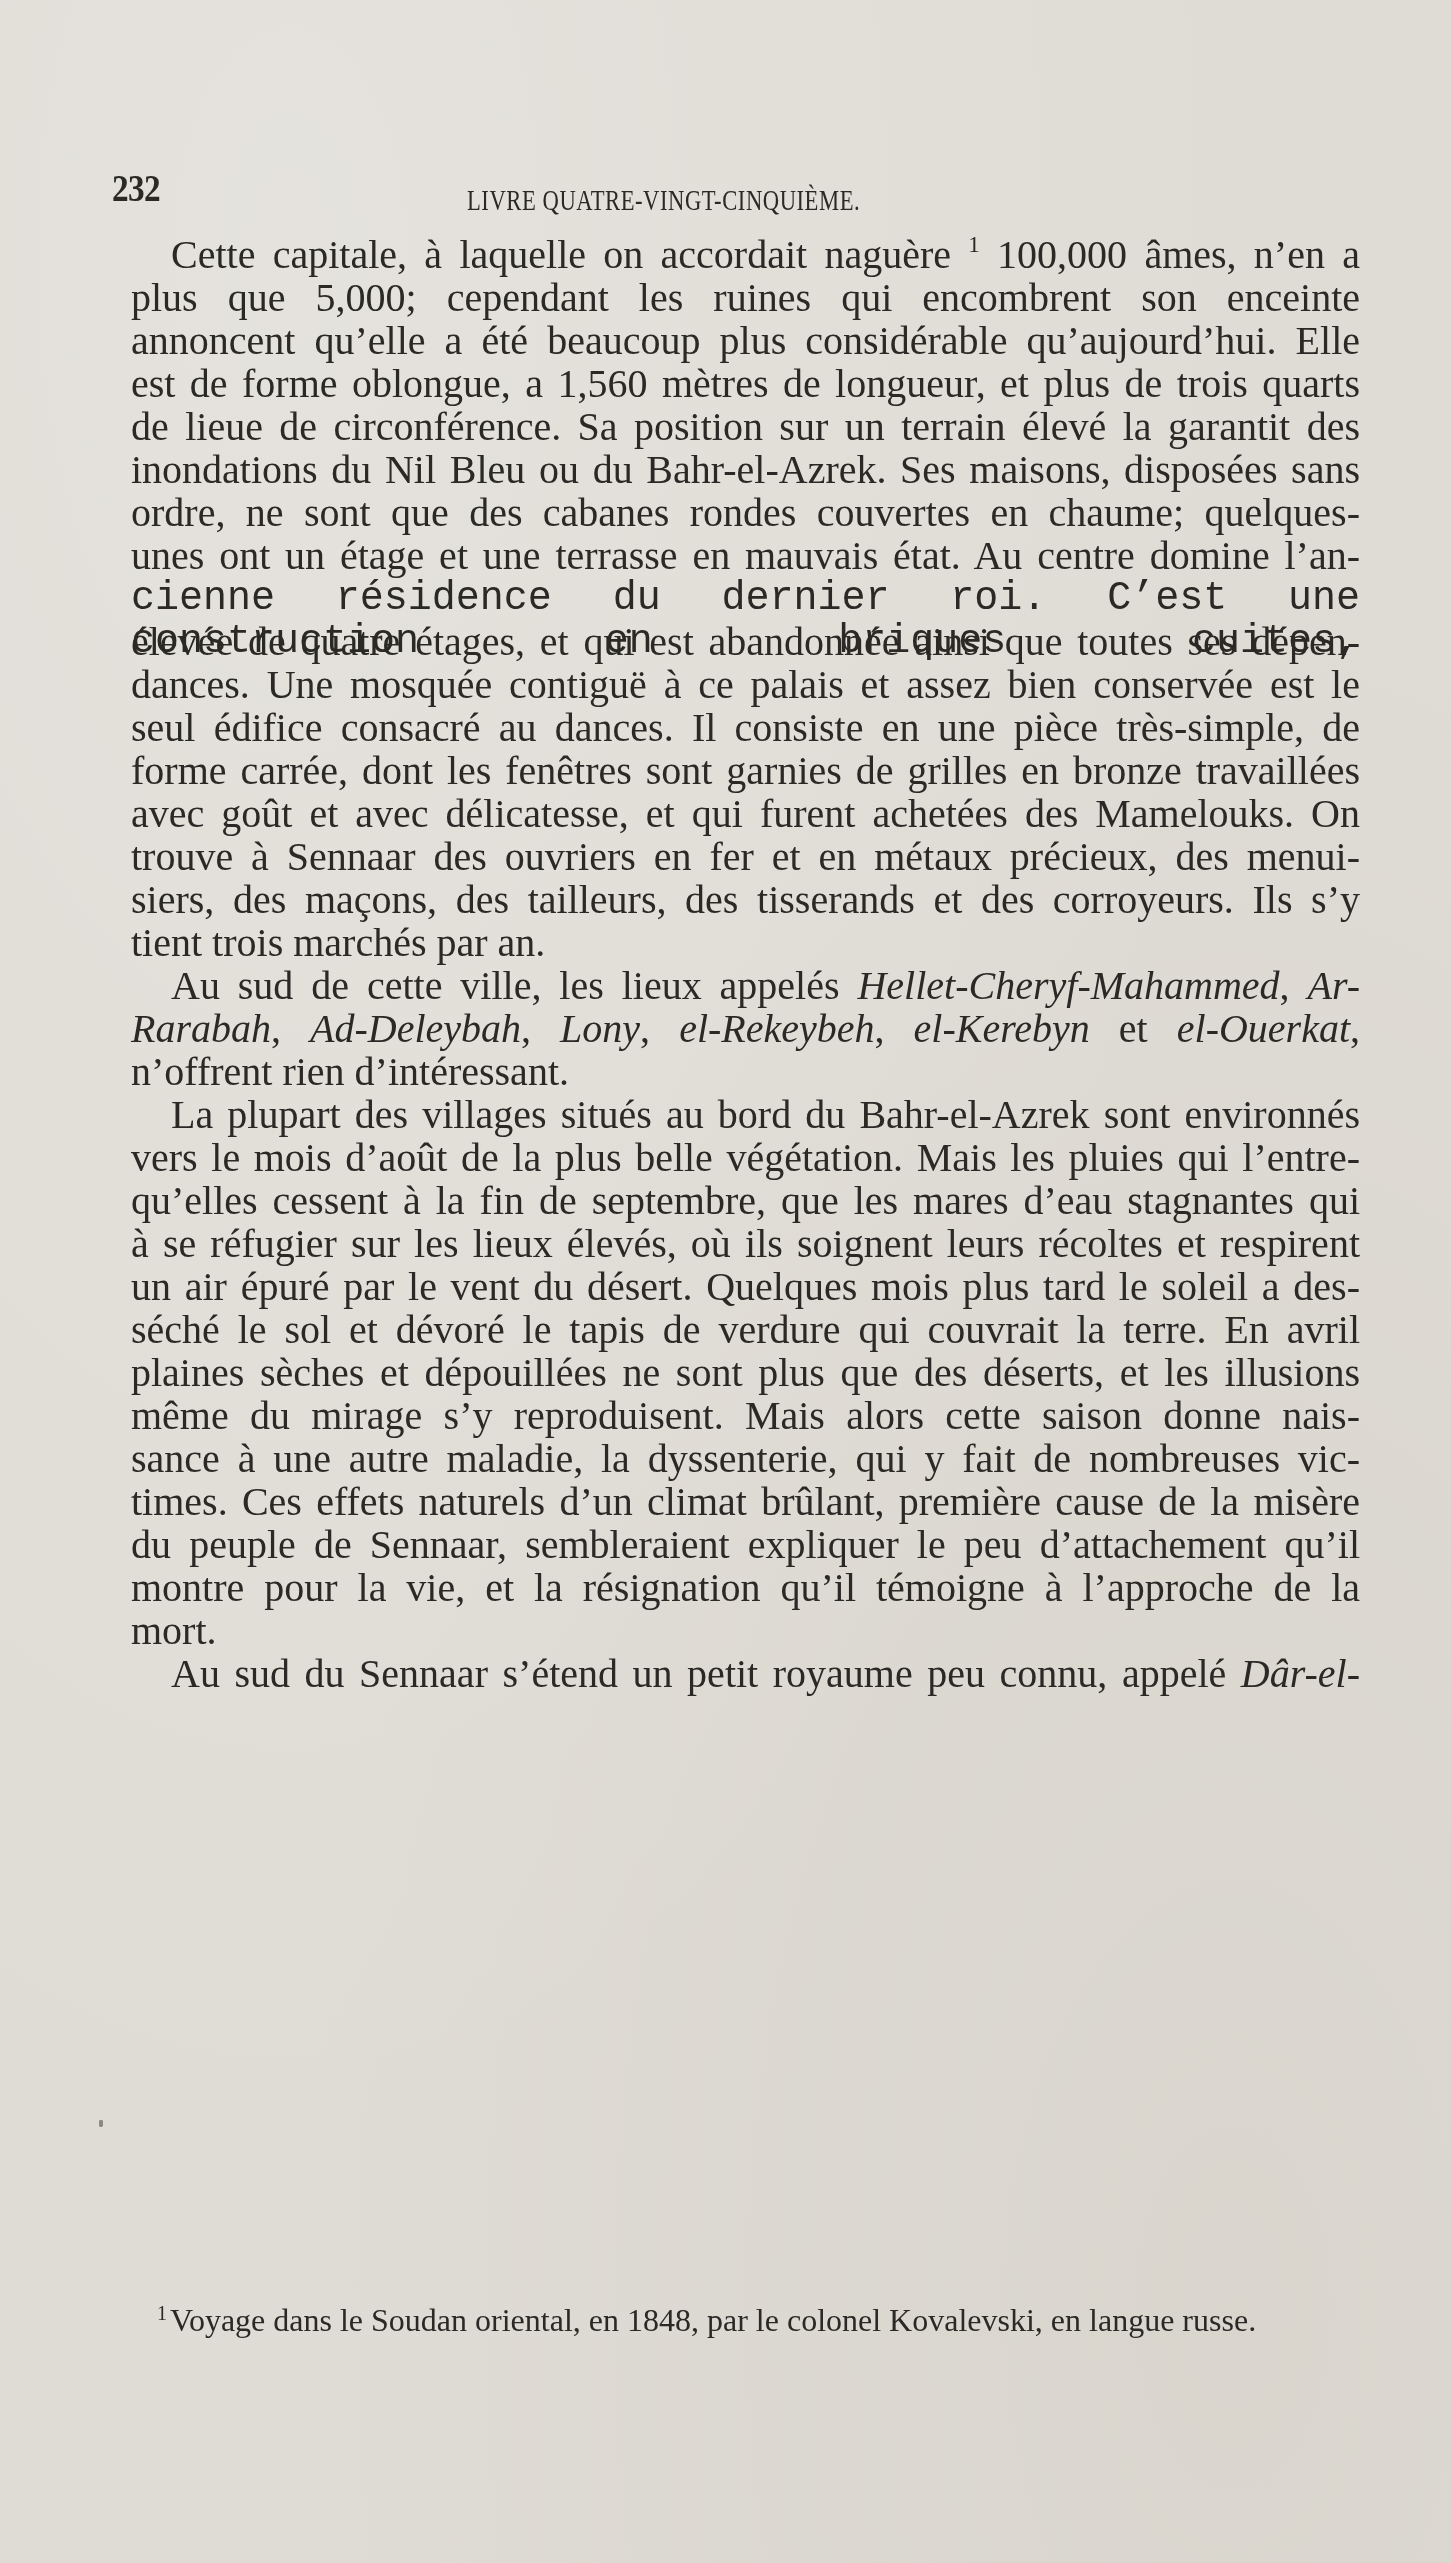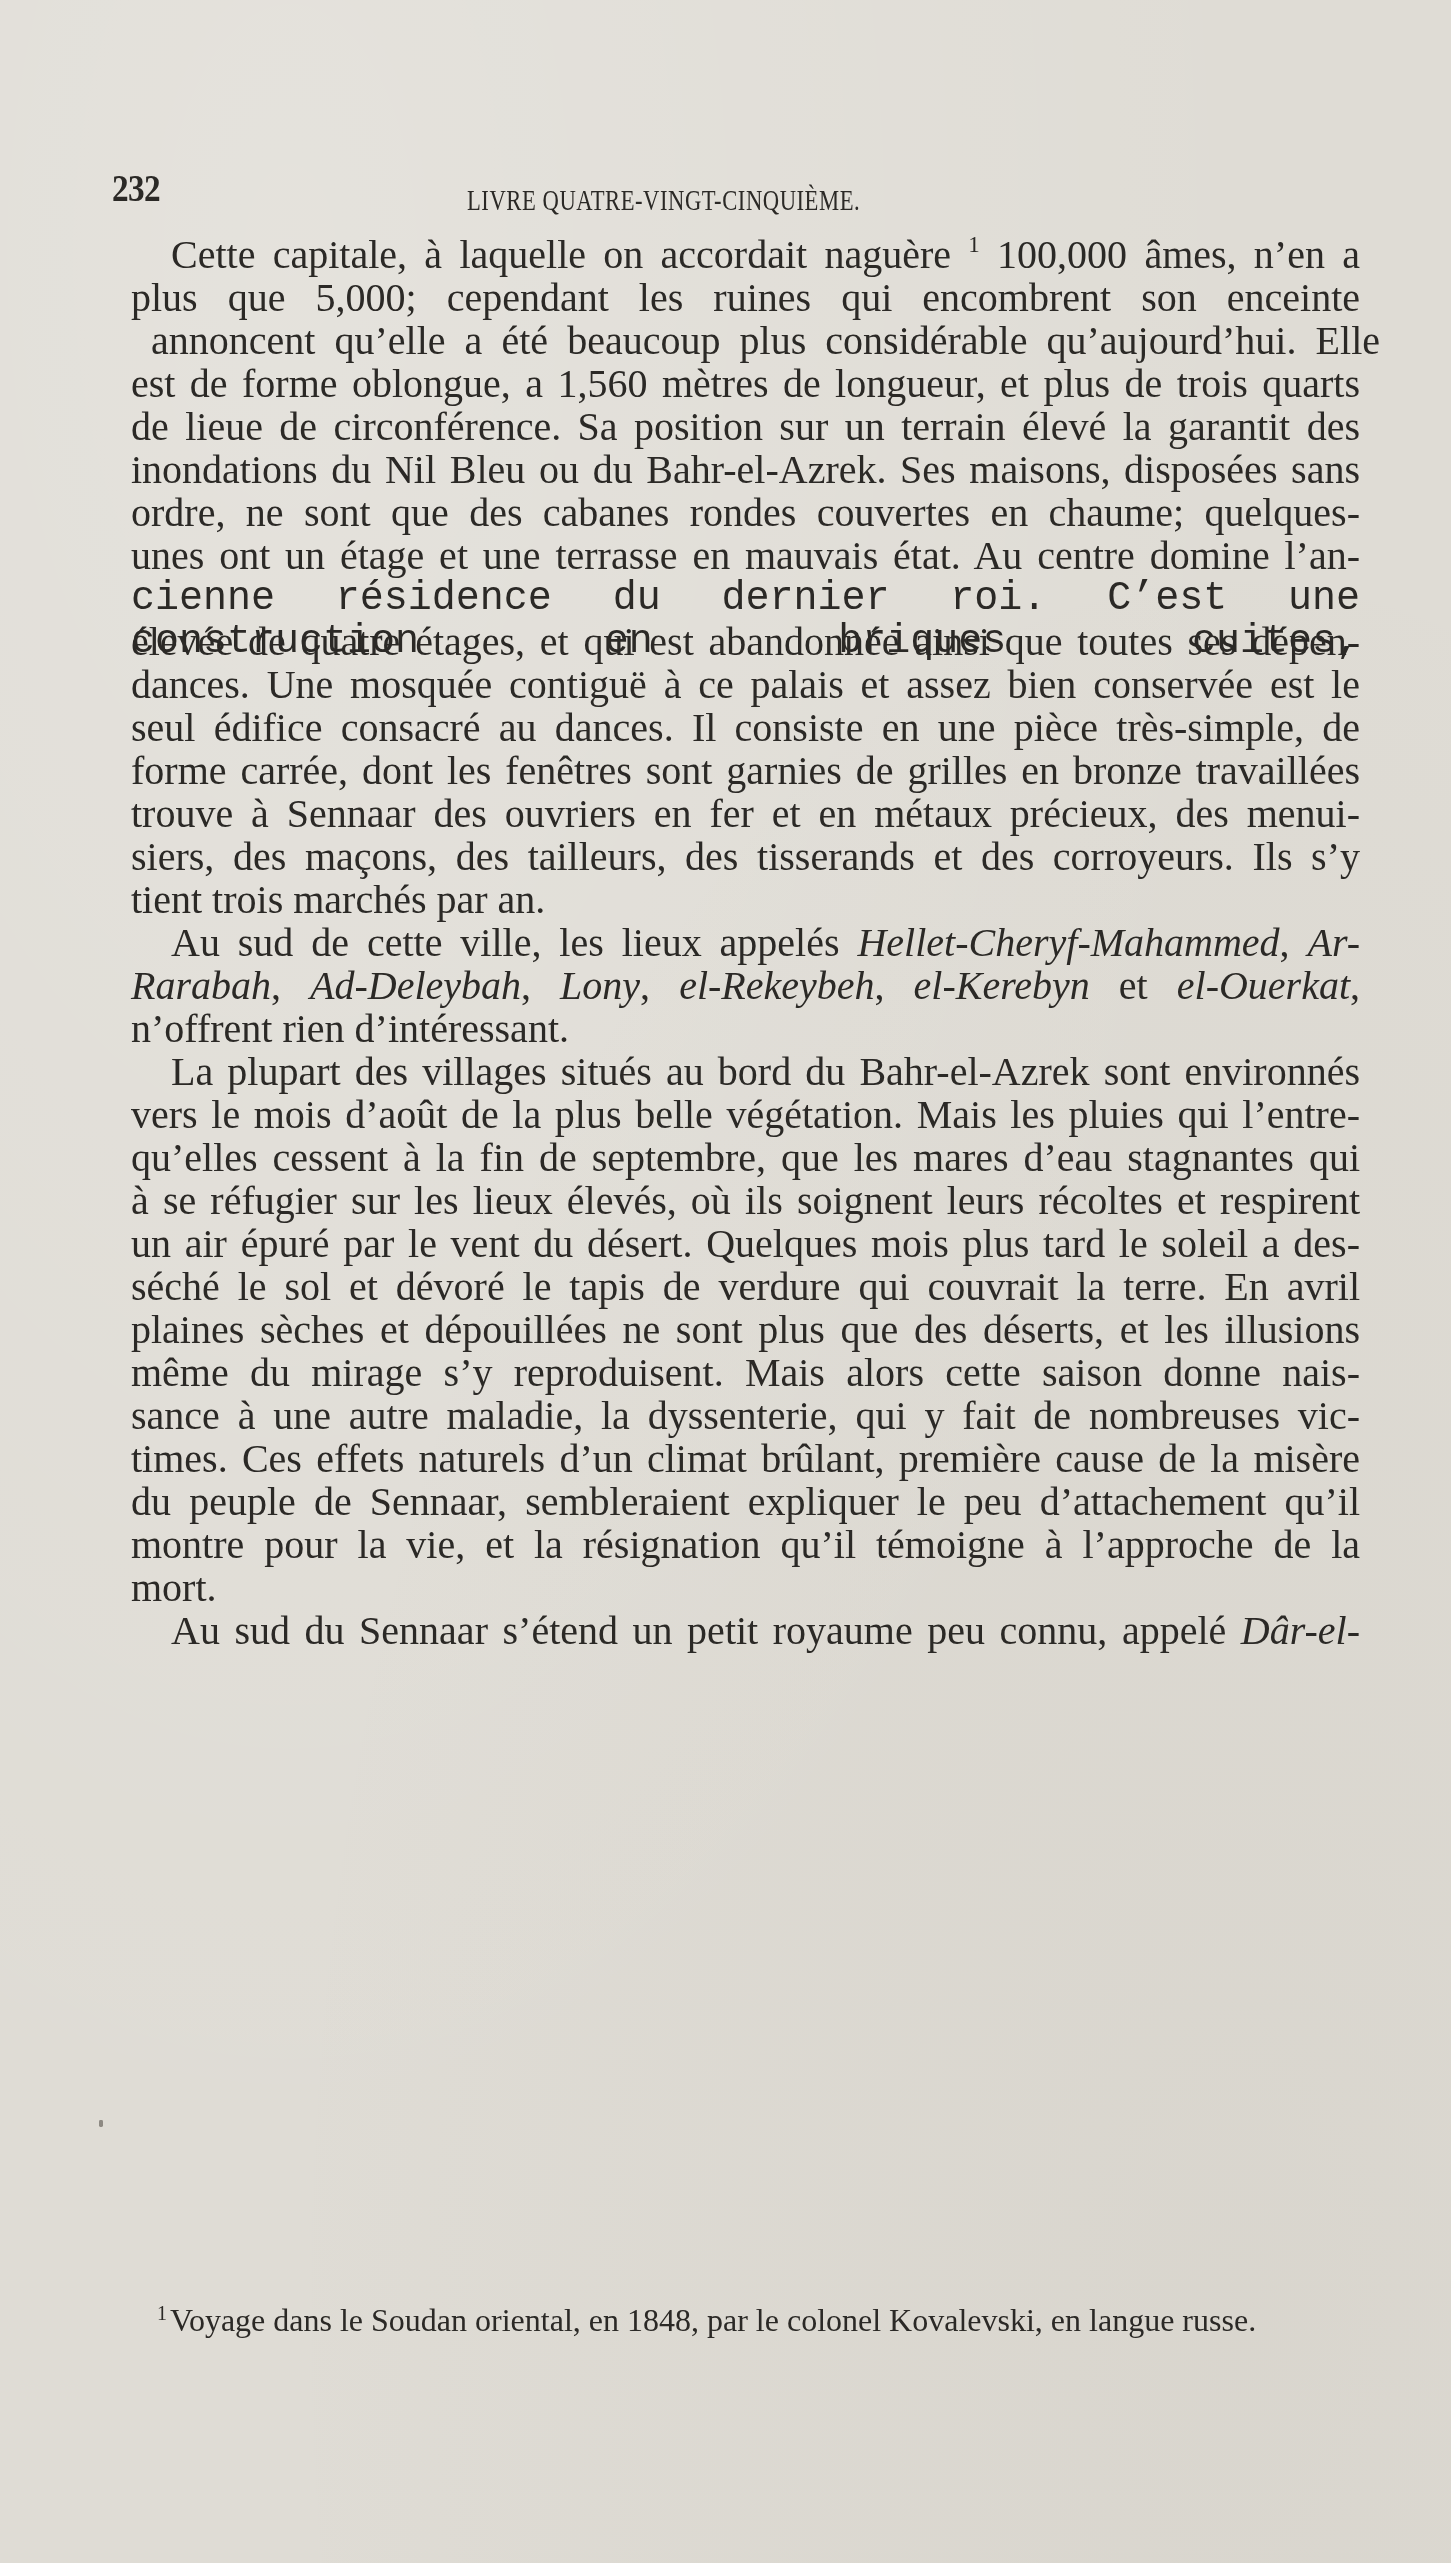--- a/index.html
+++ b/index.html
@@ -99,31 +99,32 @@
 </head>
 <body>
 
 <div class="page">
   <div class="page-number">232</div>
   <div class="running-head">LIVRE QUATRE-VINGT-CINQUIÈME.</div>
 
   <div class="body-text" id="body-text">
       <div class="line indent" style="white-space: normal; display: block; width: 1229px; box-sizing: border-box;"><span>Cette capitale, à laquelle on accordait naguère </span><span class="footnote-ref">1</span><span> 100,000 âmes, n’en a</span></div>
       <div class="line" style="white-space: normal; display: block; width: 1229px; box-sizing: border-box;"><span>plus que 5,000; cependant les ruines qui encombrent son enceinte</span></div>
-      <div class="line" style="white-space: normal; display: block; width: 1229px; box-sizing: border-box; margin-left: 20px;"><span>annoncent qu’elle a été beaucoup plus considérable qu’aujourd’hui. Elle</span></div>
+      <div class="line" style="white-space: normal; display: block; width: 1229px; box-sizing: border-box;"><span>annoncent qu’elle a été beaucoup plus considérable qu’aujourd’hui. Elle</span></div>
       <div class="line" style="white-space: normal; display: block; width: 1229px; box-sizing: border-box;"><span>est de forme oblongue, a 1,560 mètres de longueur, et plus de trois quarts</span></div>
       <div class="line" style="white-space: normal; display: block; width: 1229px; box-sizing: border-box;"><span>de lieue de circonférence. Sa position sur un terrain élevé la garantit des</span></div>
       <div class="line" style="white-space: normal; display: block; width: 1229px; box-sizing: border-box;"><span>inondations du Nil Bleu ou du Bahr-el-Azrek. Ses maisons, disposées sans</span></div>
       <div class="line" style="white-space: normal; display: block; width: 1229px; box-sizing: border-box;"><span>ordre, ne sont que des cabanes rondes couvertes en chaume; quelques-</span></div>
       <div class="line" style="white-space: normal; display: block; width: 1229px; box-sizing: border-box;"><span>unes ont un étage et une terrasse en mauvais état. Au centre domine l’an-</span></div>
       <div class="line" style="white-space: normal; display: block; width: 1229px; box-sizing: border-box; font-family: Liberation Mono, monospace;"><span>cienne résidence du dernier roi. C’est une construction en briques cuites,</span></div>
       <div class="line" style="white-space: normal; display: block; width: 1229px; box-sizing: border-box;"><span>élevée de quatre étages, et qui est abandonnée ainsi que toutes ses dépen-</span></div>
       <div class="line" style="white-space: normal; display: block; width: 1229px; box-sizing: border-box;"><span>dances. Une mosquée contiguë à ce palais et assez bien conservée est le</span></div>
       <div class="line" style="white-space: normal; display: block; width: 1229px; box-sizing: border-box;"><span>seul édifice consacré au dances. Il consiste en une pièce très-simple, de</span></div>
       <div class="line" style="white-space: normal; display: block; width: 1229px; box-sizing: border-box;"><span>forme carrée, dont les fenêtres sont garnies de grilles en bronze travaillées</span></div>
+      <div class="line" style="white-space: normal; display: block; width: 1229px; box-sizing: border-box;"><span>avec goût et avec délicatesse, et qui furent achetées des Mamelouks. On</span></div>
       <div class="line" style="white-space: normal; display: block; width: 1229px; box-sizing: border-box;"><span>trouve à Sennaar des ouvriers en fer et en métaux précieux, des menui-</span></div>
       <div class="line" style="white-space: normal; display: block; width: 1229px; box-sizing: border-box;"><span>siers, des maçons, des tailleurs, des tisserands et des corroyeurs. Ils s’y</span></div>
       <div class="line last" style="white-space: nowrap; display: block; width: 1229px; box-sizing: border-box;"><span>tient trois marchés par an.</span></div>
       <div class="line indent" style="white-space: normal; display: block; width: 1229px; box-sizing: border-box;"><span>Au sud de cette ville, les lieux appelés </span><span class="it">Hellet-Cheryf-Mahammed</span><span>, </span><span class="it">Ar-</span></div>
       <div class="line" style="white-space: normal; display: block; width: 1229px; box-sizing: border-box;"><span class="it">Rarabah</span><span>, </span><span class="it">Ad-Deleybah</span><span>, </span><span class="it">Lony</span><span>, </span><span class="it">el-Rekeybeh</span><span>, </span><span class="it">el-Kerebyn</span><span> et </span><span class="it">el-Ouerkat</span><span>,</span></div>
       <div class="line last" style="white-space: nowrap; display: block; width: 1229px; box-sizing: border-box;"><span>n’offrent rien d’intéressant.</span></div>
       <div class="line indent" style="white-space: normal; display: block; width: 1229px; box-sizing: border-box;"><span>La plupart des villages situés au bord du Bahr-el-Azrek sont environnés</span></div>
       <div class="line" style="white-space: normal; display: block; width: 1229px; box-sizing: border-box;"><span>vers le mois d’août de la plus belle végétation. Mais les pluies qui l’entre-</span></div>
       <div class="line" style="white-space: normal; display: block; width: 1229px; box-sizing: border-box;"><span>qu’elles cessent à la fin de septembre, que les mares d’eau stagnantes qui</span></div>
       <div class="line" style="white-space: normal; display: block; width: 1229px; box-sizing: border-box;"><span>à se réfugier sur les lieux élevés, où ils soignent leurs récoltes et respirent</span></div>

